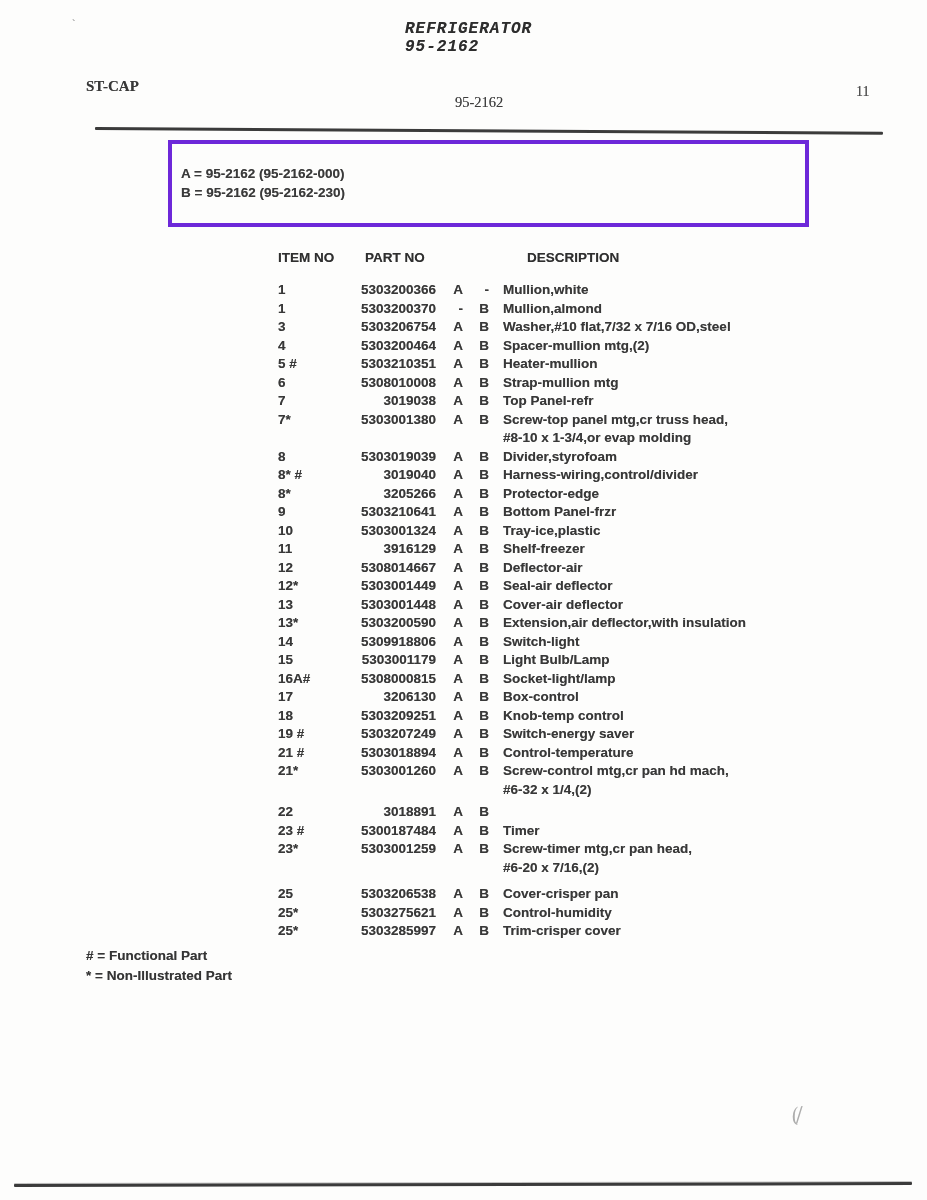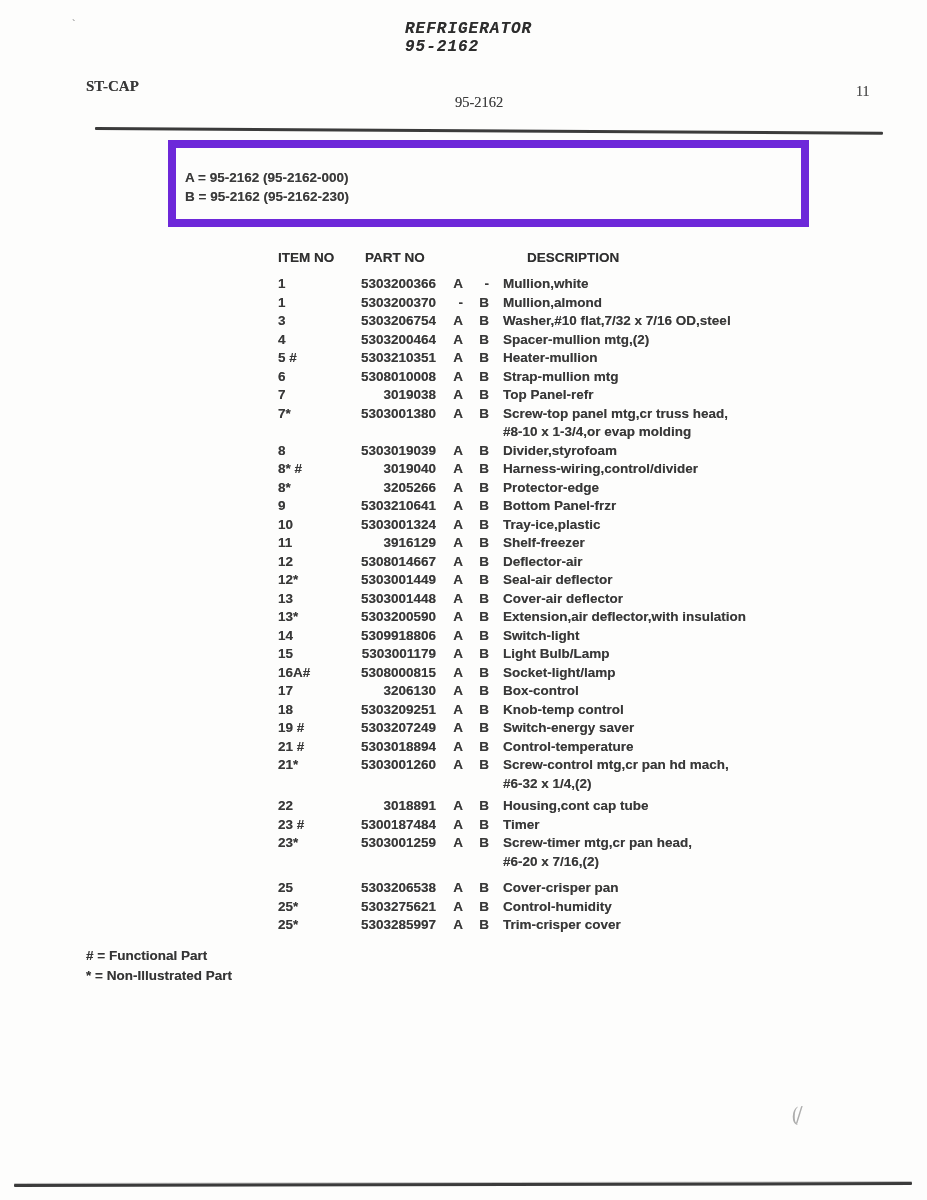--- a/index.html
+++ b/index.html
@@ -24,28 +24,28 @@
   .hdr-right{left:856px;top:84px;font-family:"Liberation Serif", serif;font-size:14px;color:#4a4a4a;}
   .hdr-center{left:455px;top:94px;font-family:"Liberation Serif", serif;font-size:14.5px;color:#3c3c3c;}
 
   .rule{background:#3b3b3b;height:3px;border-radius:1px;}
   .rule-top{left:95px;top:127px;width:788px;transform:rotate(0.35deg);transform-origin:left center;}
   .rule-bottom{left:14px;top:1184px;width:898px;transform:rotate(-0.12deg);transform-origin:left center;box-shadow:0 -1px 0 rgba(90,90,90,.35);}
 
   
   .legend-box{
     left:168px;top:140px;width:641px;height:87px;
-    border:8px solid #6d28d9;box-sizing:border-box;
+    border:4px solid #6d28d9;box-sizing:border-box;
     padding:20px 0 0 9px;
     font-size:13.5px;font-weight:bold;line-height:19px;color:#3a3a3a;
   }
 
   
   .parts-table{left:278px;top:248px;width:575px;font-size:13.5px;font-weight:bold;color:#383838;}
-  .thead{display:flex;line-height:19px;margin-bottom:8px;color:#2f2f2f;}
+  .thead{display:flex;line-height:19px;margin-bottom:14px;color:#2f2f2f;}
   .trow{display:flex;line-height:18.5px;align-items:flex-start;}
   .cell{flex:0 0 auto;}
   .c-item{width:63px;}
   .c-part{width:95px;text-align:right;}
   .c-a{width:27px;text-align:right;}
   .c-b{width:26px;text-align:right;}
   .c-desc{flex:1 1 auto;padding-left:14px;text-align:left;}
   .h-item{width:63px;}
   .h-part{width:95px;text-align:left;padding-left:24px;}
   .h-ab{width:53px;}
@@ -272,21 +272,20 @@
         <div class="cell c-part">5303001260</div>
         <div class="cell c-a">A</div>
         <div class="cell c-b">B</div>
         <div class="cell c-desc">Screw-control mtg,cr pan hd mach,<div>#6-32 x 1/4,(2)</div></div>
       </div>
       <div class="trow">
         <div class="cell c-item">22</div>
         <div class="cell c-part">3018891</div>
         <div class="cell c-a">A</div>
         <div class="cell c-b">B</div>
-        <div class="cell c-desc">Housing,cont cap tube</div>
       </div>
       <div class="trow">
         <div class="cell c-item">23 #</div>
         <div class="cell c-part">5300187484</div>
         <div class="cell c-a">A</div>
         <div class="cell c-b">B</div>
         <div class="cell c-desc">Timer</div>
       </div>
       <div class="trow" style="margin-bottom: 8px;">
         <div class="cell c-item">23*</div>

